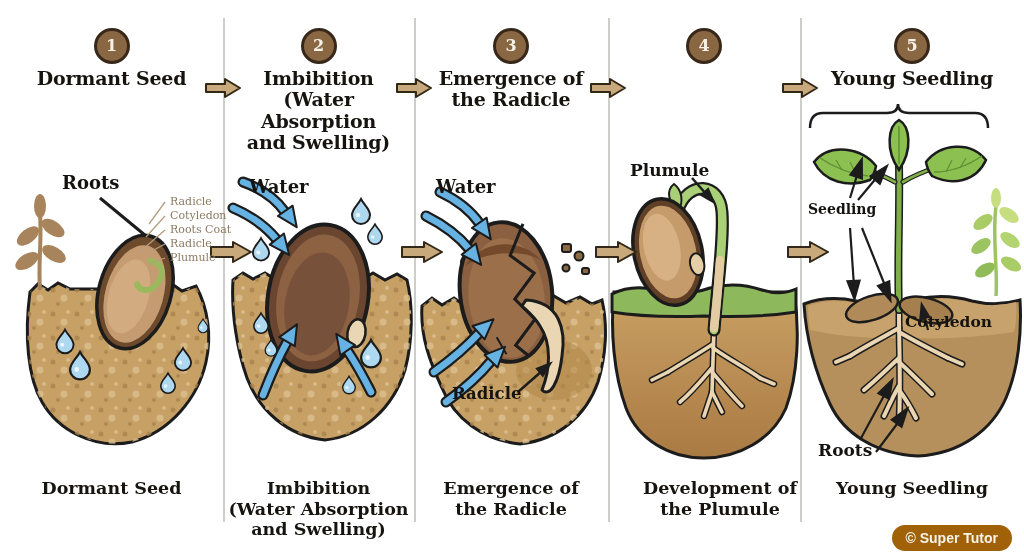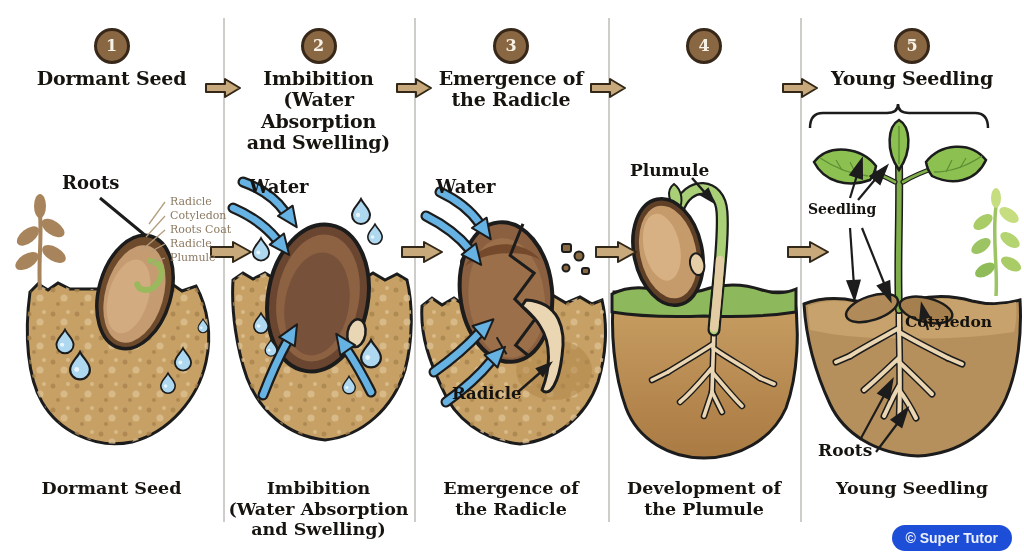--- a/index.html
+++ b/index.html
@@ -11,21 +11,21 @@
       background:#8a6743;border:3px solid #38281a;color:#f7f2e8;
       font-weight:bold;font-size:16px;line-height:29px;text-align:center;}
   .stage-title{margin-top:4px;font-weight:bold;font-size:19px;line-height:1.13;
       color:#171410;white-space:pre-line;letter-spacing:-0.2px;}
   .stage-caption{position:absolute;top:478px;text-align:center;font-weight:bold;
       font-size:17.5px;line-height:1.18;color:#171410;white-space:pre-line;}
   .lbl{position:absolute;font-weight:bold;color:#151310;}
   .part-lbl{position:absolute;left:170px;font-size:11px;font-weight:normal;color:#8c7a62;}
   .flow-arrow{position:absolute;}
   .panel-art{position:absolute;}
-  #watermark{position:absolute;right:12px;bottom:8px;background:#1d4ed8;border-radius:15px;
+  #watermark{position:absolute;right:12px;bottom:8px;background:#a16207;border-radius:15px;
       padding:5px 14px;color:rgba(255,255,255,0.92);font-family:"Liberation Sans",sans-serif;
       font-weight:bold;font-size:14px;}
 </style>
 </head>
 <body>
 
 <div id="stage">
 
   <div class="divider" style="left:223px"></div>
   <div class="divider" style="left:414px"></div>
@@ -425,18 +425,18 @@
   <div class="lbl" style="left:808px;top:201px;font-size:14px">Seedling</div>
   <div class="lbl" style="left:905px;top:312px;font-size:15.5px">Cotyledon</div>
   <div class="lbl" style="left:818px;top:440px;font-size:17px">Roots</div>
 
   <div class="stage-caption" style="left:0;width:223px">Dormant Seed</div>
   <div class="stage-caption" style="left:223px;width:191px">Imbibition
 (Water Absorption
 and Swelling)</div>
   <div class="stage-caption" style="left:414px;width:194px">Emergence of
 the Radicle</div>
-  <div class="stage-caption" style="left:608px;width:192px">Development of
+  <div class="stage-caption" style="left:624px;width:192px">Development of
 the Plumule</div>
   <div class="stage-caption" style="left:800px;width:224px">Young Seedling</div>
 
   <div id="watermark">© Super Tutor</div>
 </div>
 
 </body></html>

